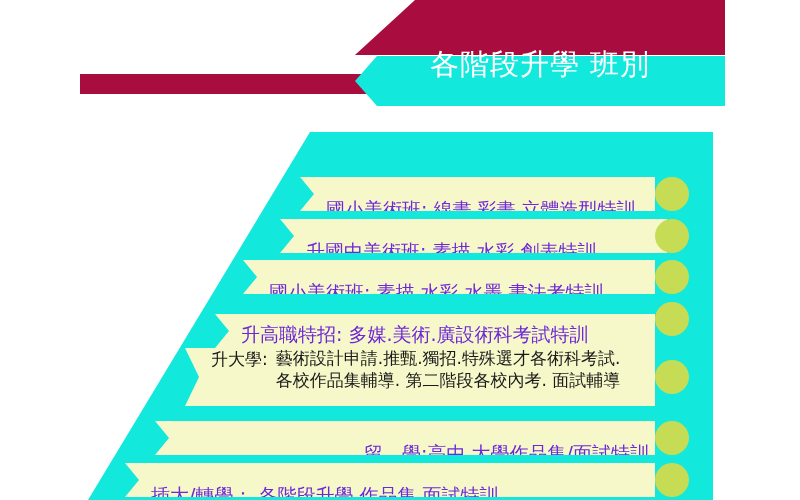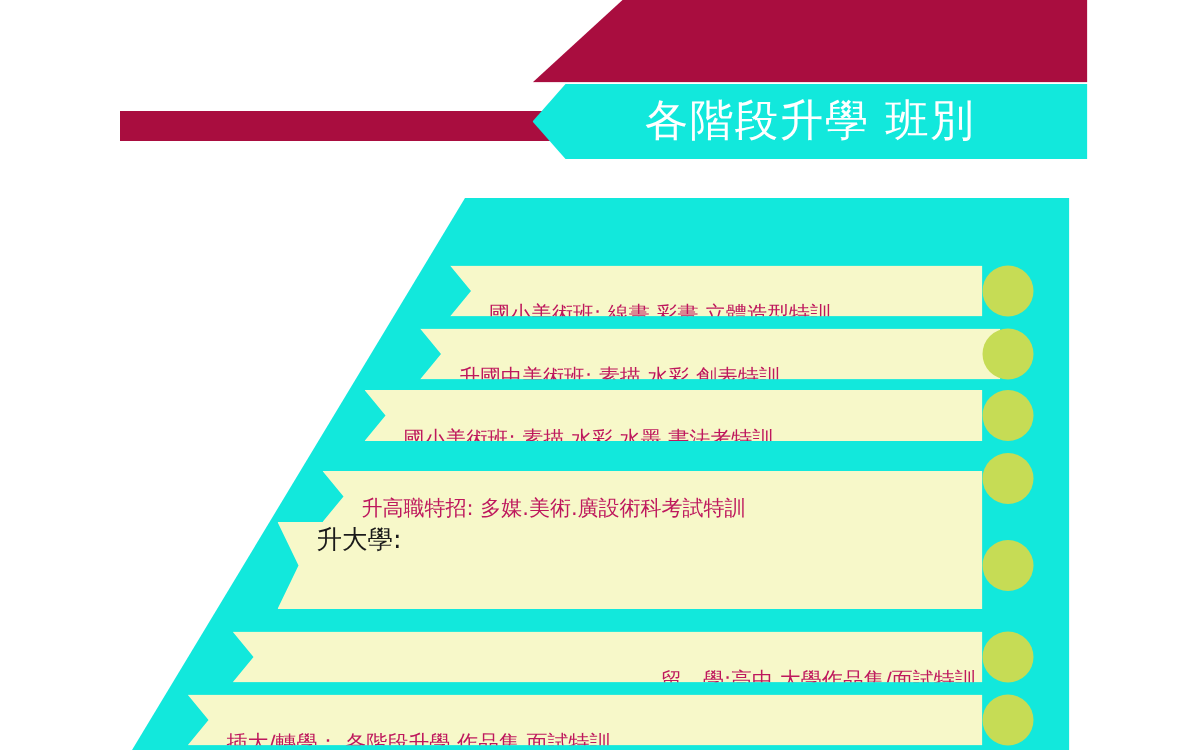--- a/index.html
+++ b/index.html
@@ -41,21 +41,21 @@
     left: 355px;
     top: 56px;
     width: 370px;
     height: 50px;
     background: #12E8DC;
     clip-path: polygon(22px 0, 370px 0, 370px 50px, 22px 50px, 0px 25px);
   }
   .hdr-title {
     position: absolute;
     left: 390px;
-    top: 58px;
+    top: 42px;
     width: 300px;
     height: 46px;
     display: flex;
     align-items: center;
     justify-content: center;
     color: #FFFFFF;
     font-size: 29px;
     letter-spacing: 1px;
     white-space: nowrap;
   }
@@ -74,22 +74,22 @@
   
   .row {
     position: absolute;
     height: 34px;
     background: #F7F8C9;
     display: flex;
     align-items: center;
     clip-path: polygon(0 0, 100% 0, 100% 100%, 0 100%, 14px 50%);
   }
   .row-text {
-    color: #be185d;
-    font-size: 14px;
+    color: #6d28d9;
+    font-size: 19px;
     white-space: nowrap;
     padding-left: 26px;
     margin-top: 32px;
   }
   .row-tall {
     height: 58px;
     align-items: flex-start;
   }
   .row-tall .lead {
     color: #1A1A1A;
@@ -145,20 +145,24 @@
   </div>
   <div class="dot" style="left:655px; top:260px;"></div>
 
   <div class="row" style="left:215px; top:314px; width:440px;align-items:flex-end;">
     <span class="row-text">升高職特招: 多媒.美術.廣設術科考試特訓</span>
   </div>
   <div class="dot" style="left:655px; top:302px;"></div>
 
   <div class="row row-tall" style="left:185px; top:348px; width:470px;">
     <span class="lead">升大學:</span>
+    <span class="lines">
+      <span>藝術設計申請.推甄.獨招.特殊選才各術科考試.</span>
+      <span>各校作品集輔導. 第二階段各校內考. 面試輔導</span>
+    </span>
   </div>
   <div class="dot" style="left:655px; top:360px;"></div>
 
   <div class="row" style="left:155px; top:421px; width:500px;justify-content:flex-end;">
     <span class="row-text">留　學:高中.大學作品集/面試特訓.</span>
   </div>
   <div class="dot" style="left:655px; top:421px;"></div>
 
   <div class="row" style="left:125px; top:463px; width:530px;">
     <span class="row-text">插大/轉學： 各階段升學.作品集.面試特訓</span>

